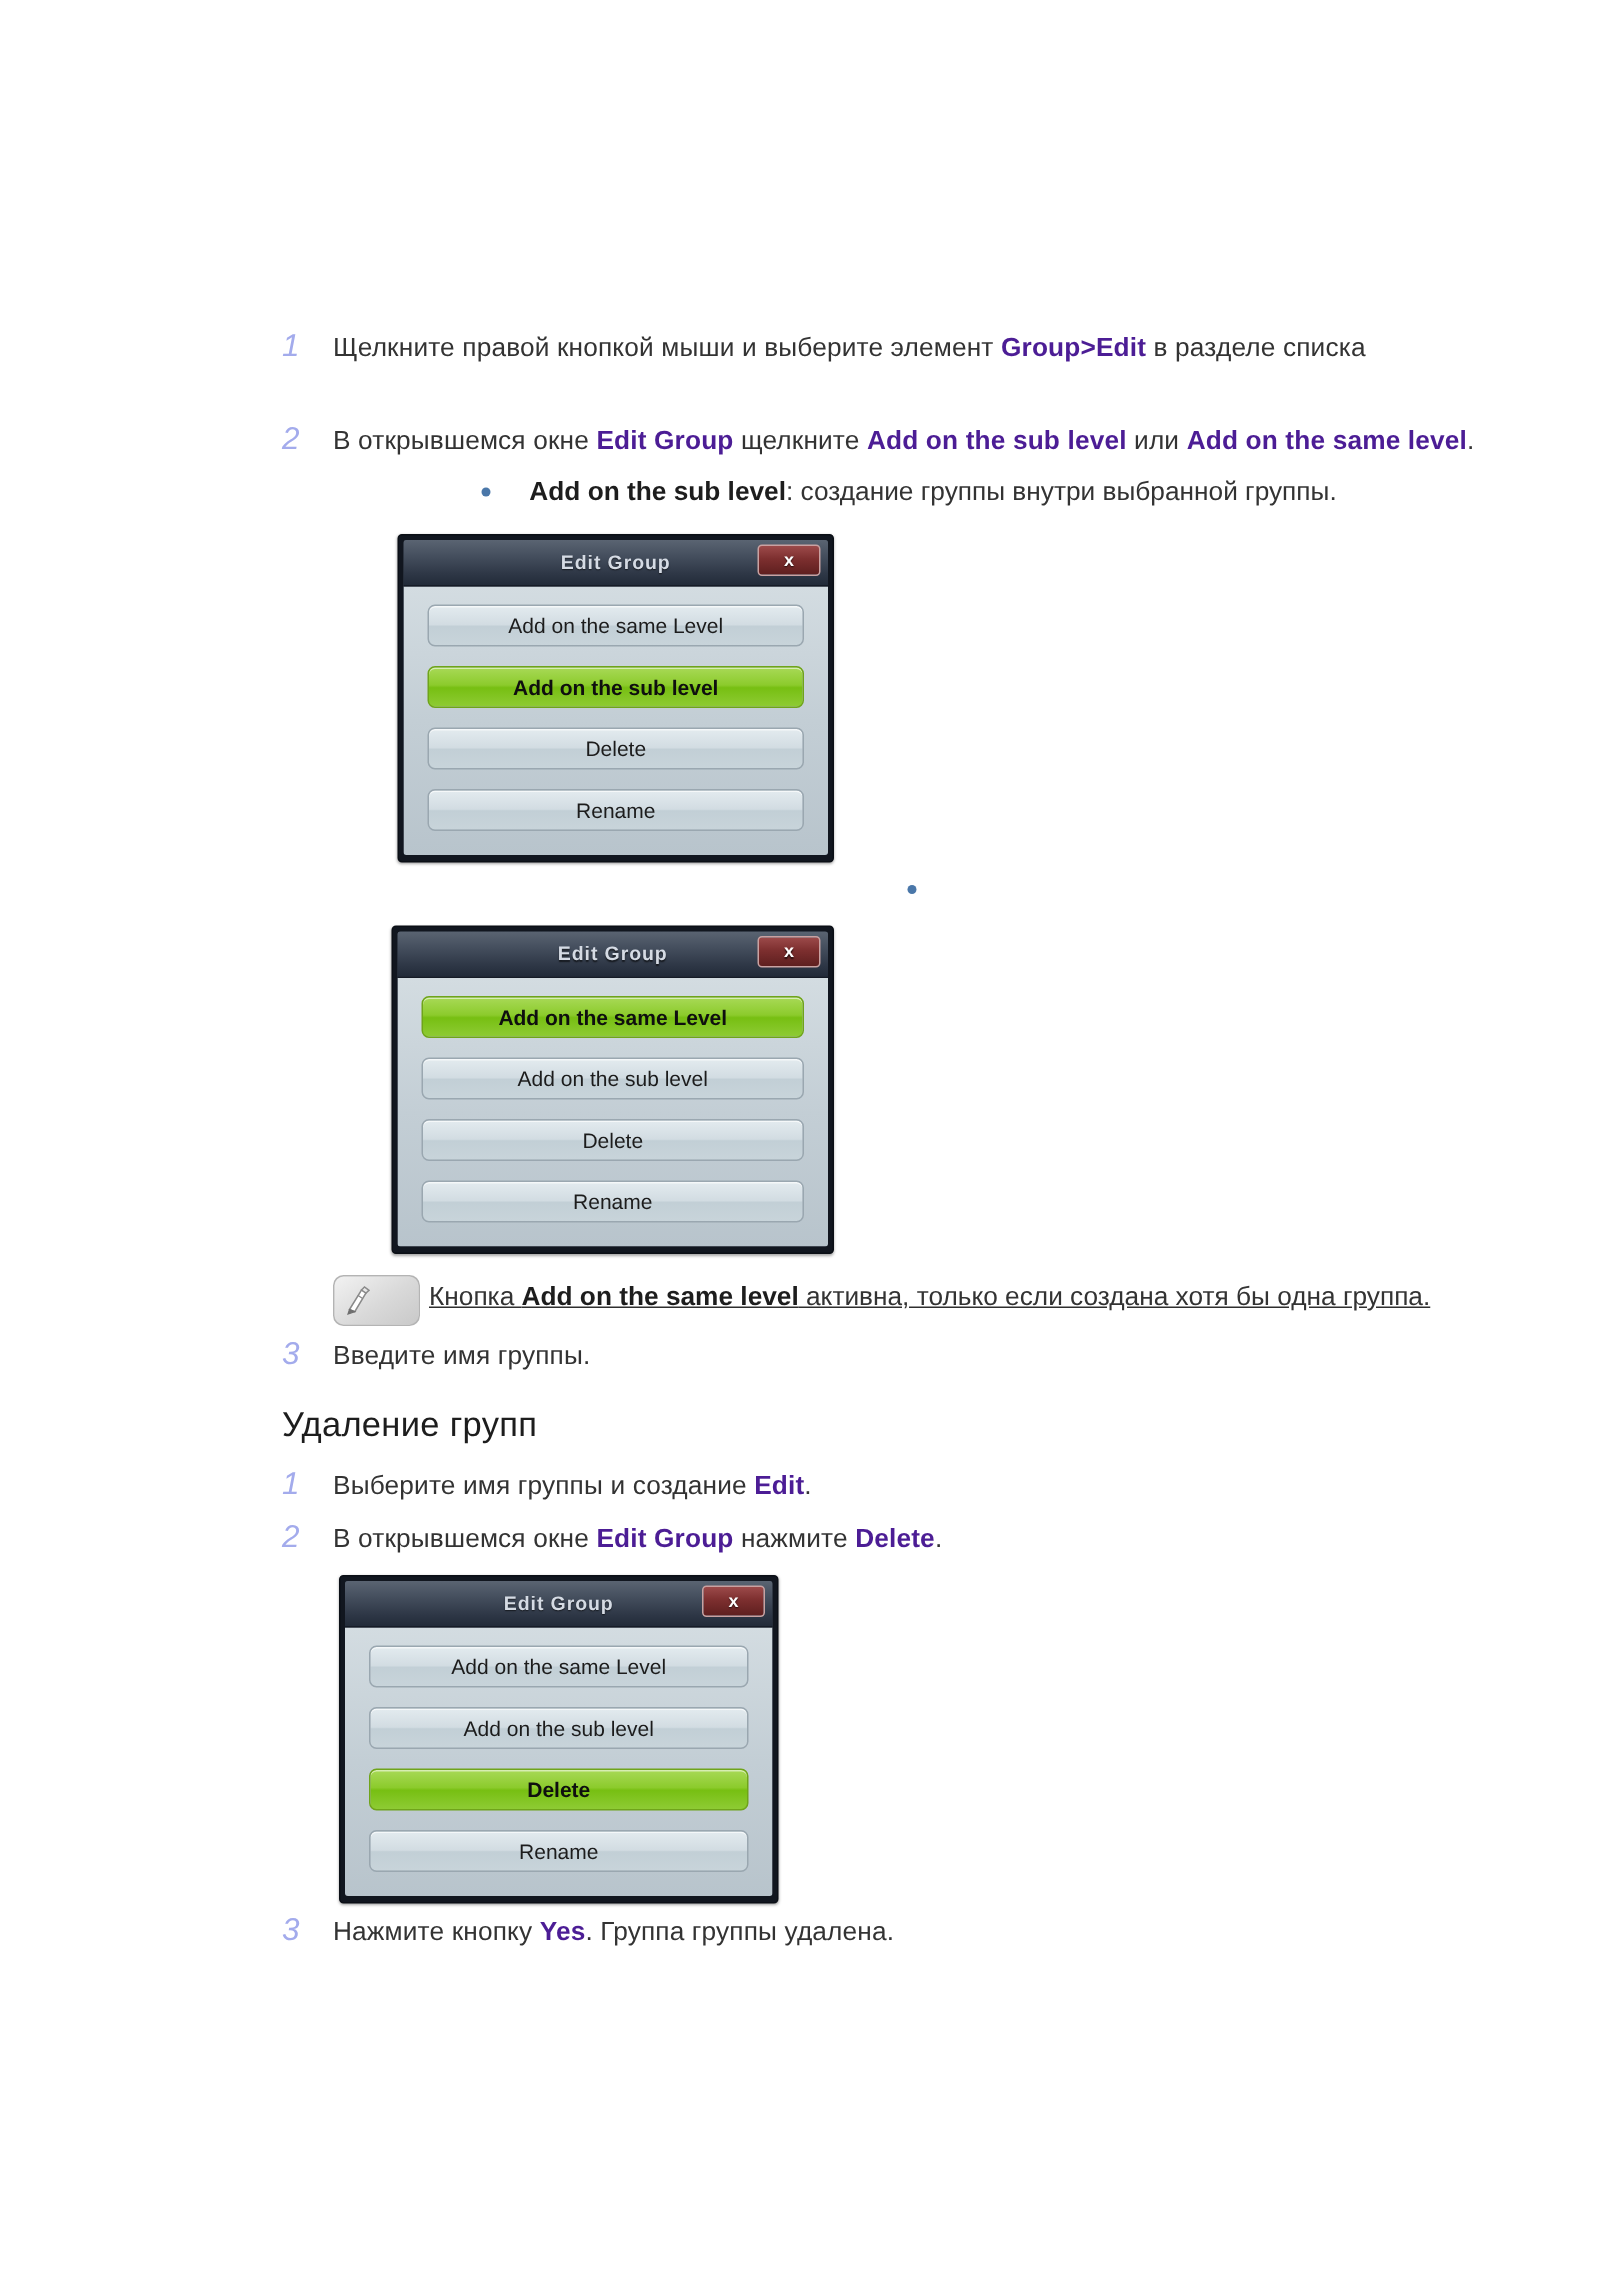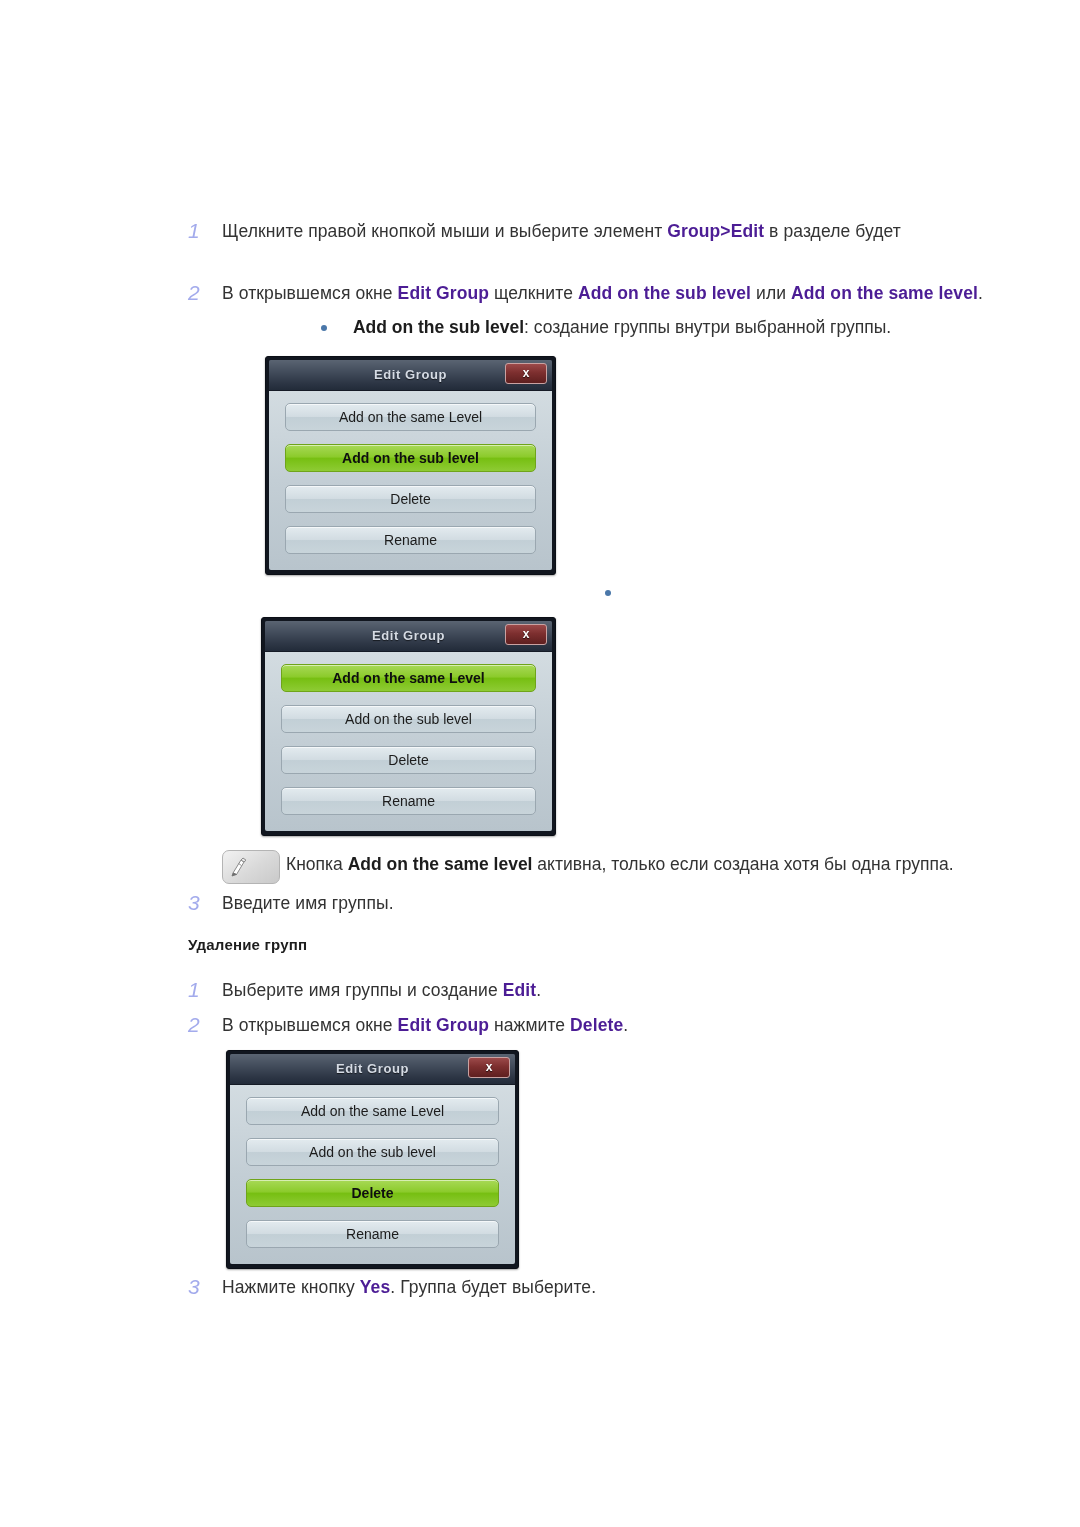--- a/index.html
+++ b/index.html
@@ -73,22 +73,22 @@
   .bullet-text {
     font-size: 17.5px;
     line-height: 28px;
     color: #333333;
   }
   .bullet-text b { font-weight: bold; color: #1d1d1d; }
 
   
   .section-heading {
     position: absolute;
-    font-size: 15px;
-    font-weight: bold;
+    font-size: 23px;
+    font-weight: normal;
     color: #1d1d1d;
     letter-spacing: 0.2px;
   }
 
   
   .note-row {
     position: absolute;
     display: flex;
     align-items: flex-start;
   }
@@ -194,21 +194,21 @@
   }
 </style>
 </head>
 <body>
 
 <div class="page">
 
   <div class="step" style="left:188px; top:216px; width:760px;">
     <div class="step-num">1</div>
     <div class="step-body">
-      <span>Щелкните правой кнопкой мыши и выберите элемент </span><b>Group&gt;Edit</b><span> в разделе будет</span><br>
+      <span>Щелкните правой кнопкой мыши и выберите элемент </span><b>Group&gt;Edit</b><span> в разделе списка</span><br>
     </div>
   </div>
 
   <div class="step" style="left:188px; top:278px; width:830px;">
     <div class="step-num">2</div>
     <div class="step-body">
       <span>В открывшемся окне </span><b>Edit Group</b><span> щелкните </span><b>Add on the sub level</b><span> или </span><b>Add on the same level</b><span>.</span>
     </div>
   </div>
 
@@ -246,21 +246,21 @@
       </div>
       <div class="dlg-body">
         <div class="dlg-btn active">Add on the same Level</div>
         <div class="dlg-btn">Add on the sub level</div>
         <div class="dlg-btn">Delete</div>
         <div class="dlg-btn">Rename</div>
       </div>
     </div>
   </div>
 
-  <div class="note-row" style="left:222px; top:849px; width:740px;">
+  <div class="note-row" style="left:222px; top:849px; width:740px;text-decoration:underline;">
     <div class="note-icon">
       <svg width="24" height="24" viewBox="0 0 24 24">
         <path d="M5 18 L13 5 L16 7 L8.5 19.5 Z" fill="#ffffff" stroke="#8a8a8a" stroke-width="1"></path>
         <path d="M10.5 8.5 L13.5 10.5" stroke="#8a8a8a" stroke-width="0.9"></path>
         <path d="M13 5 L15 3 L18 5.2 L16 7 Z" fill="#e8e8e8" stroke="#8a8a8a" stroke-width="1"></path>
         <path d="M5 18 L4 21 L8.5 19.5 Z" fill="#6f6f6f" stroke="#6f6f6f" stroke-width="0.8"></path>
       </svg>
     </div>
     <div class="note-text">
       <span>Кнопка </span><b>Add on the same level</b><span> активна, только если создана хотя бы одна группа.</span>
@@ -299,17 +299,17 @@
         <div class="dlg-btn">Add on the sub level</div>
         <div class="dlg-btn active">Delete</div>
         <div class="dlg-btn">Rename</div>
       </div>
     </div>
   </div>
 
   <div class="step" style="left:188px; top:1272px; width:600px;">
     <div class="step-num">3</div>
     <div class="step-body">
-      <span>Нажмите кнопку </span><b>Yes</b><span>. Группа будет выберите.</span>
+      <span>Нажмите кнопку </span><b>Yes</b><span>. Группа группы удалена.</span>
     </div>
   </div>
 
 </div>
 
 </body></html>

